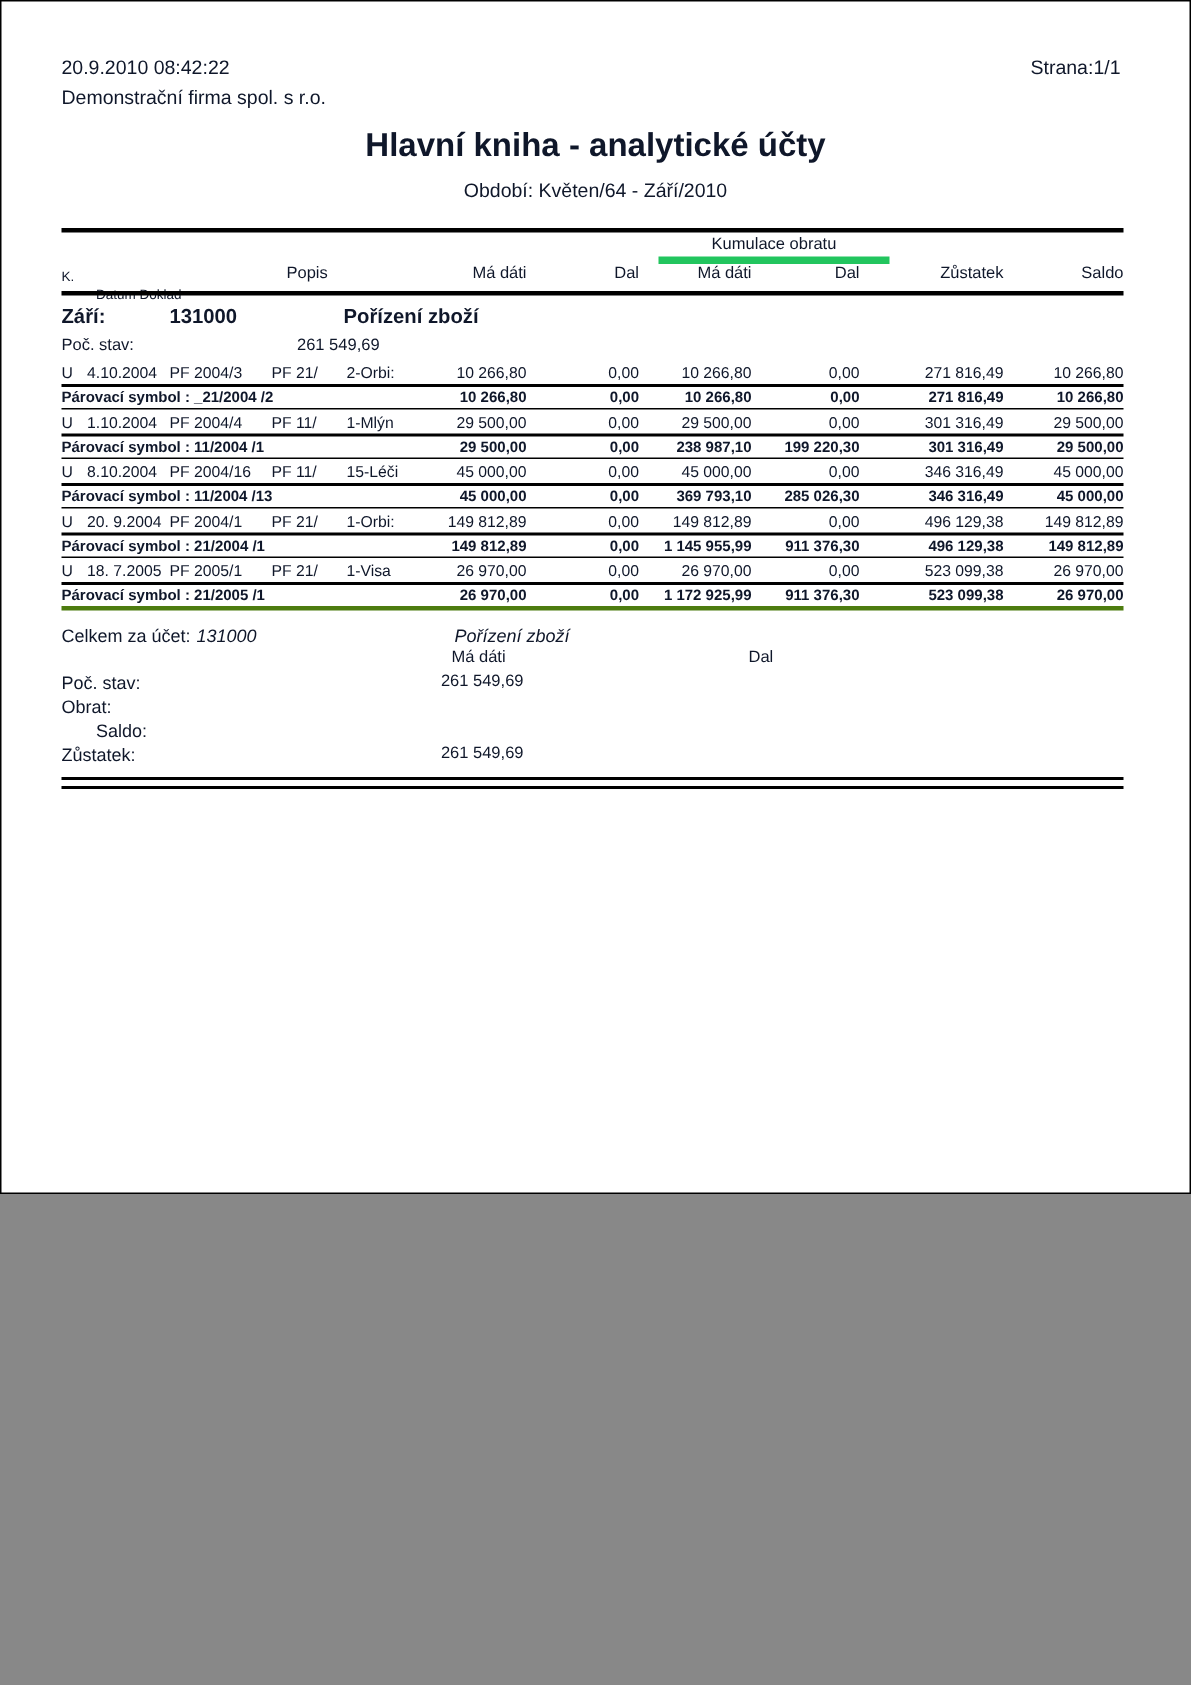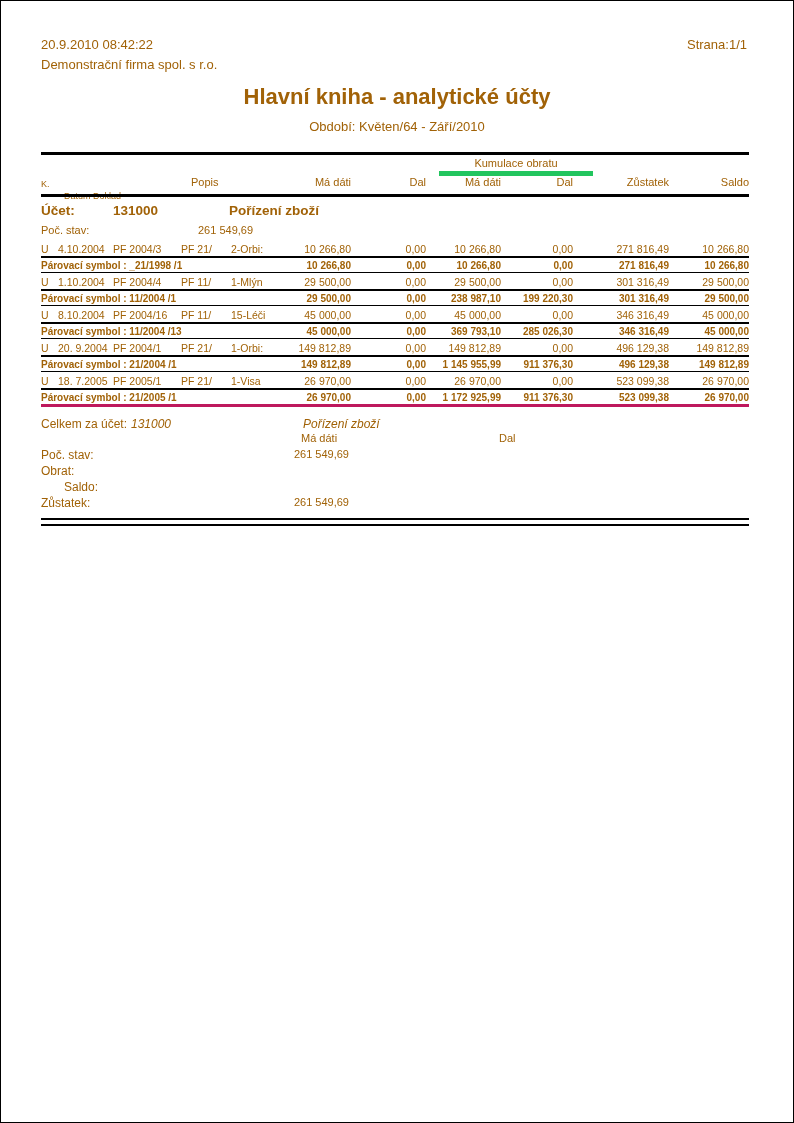--- a/index.html
+++ b/index.html
@@ -1,23 +1,23 @@
 <!DOCTYPE html>
 <html><head>
 <meta charset="utf-8">
 <style>
   html,body { margin:0; padding:0; background:#888; }
   .page {
     position:relative;
-    width:794px; height:1123px;
+    width:794px; height:796px;
     background:#fff;
     border:1px solid #000;
     box-sizing:border-box;
     font-family:"Liberation Sans", sans-serif;
-    color:#a16207;
+    color:#0f172a;
     margin:0 auto;
     overflow:hidden;
   }
   .abs { position:absolute; }
   .hdr-date { left:40px; top:36px; font-size:13px; }
   .hdr-page { right:46px; top:36px; font-size:13px; }
   .hdr-page .pgval { }
   .company { left:40px; top:56px; font-size:13px; }
   .title { left:0; right:0; top:83px; text-align:center; font-size:22px; font-weight:bold; }
   .sub { left:0; right:0; text-align:center; font-size:13px; }
@@ -31,21 +31,21 @@
   .grid { display:grid; grid-template-columns:17px 55px 68px 50px 62px 58px 75px 75px 72px 96px 80px; }
   .thead { left:40px; top:175px; width:708px; font-size:11px; }
   .thead .c-k  { grid-column:1; font-size:9px; padding-top:3px; }
   .thead .c-dd { grid-column:2 / span 2; font-size:9px; padding-left:6px; padding-top:3px;margin-top:12px; }
   .thead .c-popis-h { grid-column:4 / span 2; padding-left:10px; }
   .num { text-align:right; white-space:nowrap; }
   .tbody { left:40px; top:239px; width:708px; }
   .tr { font-size:10.5px; white-space:nowrap; }
   .tr.entry { border-bottom:2px solid #000; padding-top:3px; line-height:13px; }
   .tr.pair  { border-bottom:1px solid #000; padding-top:2px; line-height:12px; font-weight:bold; font-size:10px; }
-  .tr.pair.final { border-bottom:3px solid #be185d; }
+  .tr.pair.final { border-bottom:3px solid #4d7c0f; }
   .c-datum { text-align:right; padding-right:16px; }
   .p-lbl { grid-column:1 / span 5; }
   .acct { left:40px; top:202px; font-size:13.5px; font-weight:bold; }
   .acct .a-num { position:absolute; left:72px; top:0; white-space:nowrap; }
   .acct .a-name { position:absolute; left:188px; top:0; white-space:nowrap; }
   .open-row { left:40px; top:223px; font-size:11px; }
   .open-row .o-val { position:absolute; left:157px; top:0; white-space:nowrap; }
   .sum-lbl { left:40px; font-size:12px; }
   .italic { font-style:italic; }
   .s-top { top:416px; }
@@ -84,21 +84,21 @@
     <div class="num">Dal</div>
     <div class="num">Má dáti</div>
     <div class="num">Dal</div>
     <div class="num">Zůstatek</div>
     <div class="num">Saldo</div>
   </div>
 
   <div class="abs rule rule-head"></div>
 
   <div class="abs acct">
-    <span class="a-lbl">Účet:</span>
+    <span class="a-lbl">Září:</span>
     <span class="a-num">131000</span>
     <span class="a-name">Pořízení zboží</span>
   </div>
 
   <div class="abs open-row">
     <span class="o-lbl">Poč. stav:</span>
     <span class="o-val">261 549,69</span>
   </div>
 
   <div class="abs tbody">
@@ -110,21 +110,21 @@
       <div>PF 21/</div>
       <div>2-Orbi:</div>
       <div class="num">10 266,80</div>
       <div class="num">0,00</div>
       <div class="num">10 266,80</div>
       <div class="num">0,00</div>
       <div class="num">271 816,49</div>
       <div class="num">10 266,80</div>
     </div>
     <div class="grid tr pair">
-      <div class="p-lbl">Párovací symbol : _21/1998 /1</div>
+      <div class="p-lbl">Párovací symbol : _21/2004 /2</div>
       <div class="num">10 266,80</div>
       <div class="num">0,00</div>
       <div class="num">10 266,80</div>
       <div class="num">0,00</div>
       <div class="num">271 816,49</div>
       <div class="num">10 266,80</div>
     </div>
 
     <div class="grid tr entry">
       <div>U</div>

